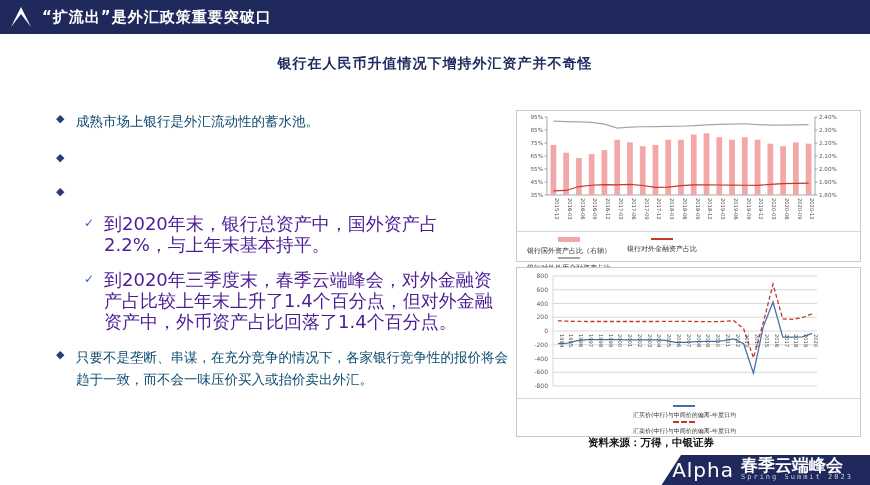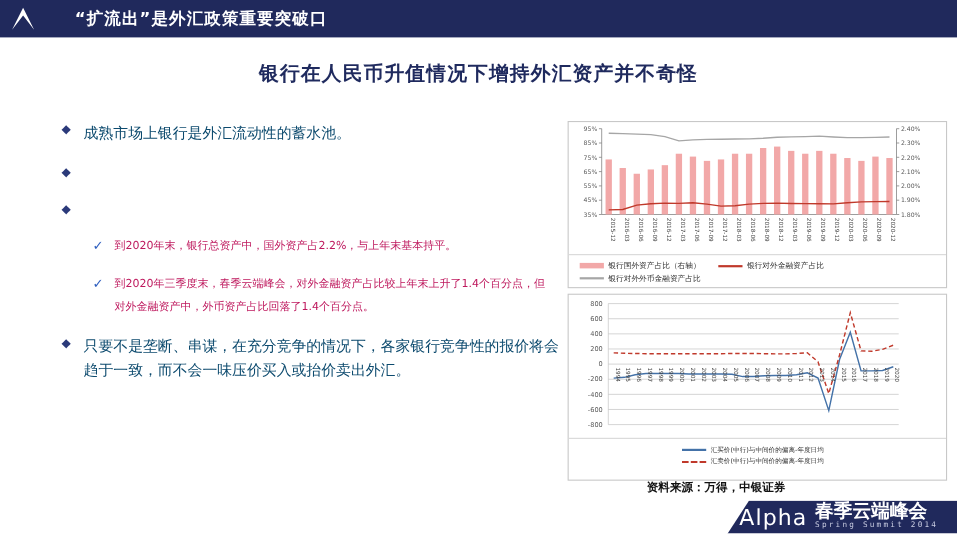--- a/index.html
+++ b/index.html
@@ -6,31 +6,31 @@
   body{
     width:870px;height:485px;overflow:hidden;
     background:#ffffff;
     font-family:"Liberation Sans","DejaVu Sans",sans-serif;
     position:relative;
   }
   
   #header-bar{
     position:absolute;left:0;top:0;width:870px;height:34px;
     background:#20295c;
-    display:flex;align-items:center;gap:26px;
+    display:flex;align-items:center;
   }
   #header-logo{width:42px;height:34px;display:flex;align-items:center;justify-content:center;}
   #header-title{
     color:#ffffff;font-size:15px;font-weight:bold;letter-spacing:1px;
     font-family:"DejaVu Sans","Liberation Sans",sans-serif;
   }
   
   #slide-title{
     position:absolute;left:0;top:55px;width:870px;text-align:center;
-    color:#1f2a5e;font-size:18px;font-weight:bold;letter-spacing:1px;
+    color:#1f2a5e;font-size:14px;font-weight:bold;letter-spacing:1px;
     font-family:"DejaVu Sans","Liberation Sans",sans-serif;
   }
   
   #body-left{
     position:absolute;left:56px;top:110px;width:455px;
     color:#111;
   }
   .bullet-row{display:flex;align-items:flex-start;margin-bottom:17px;}
   .bullet-mark{
     color:#2b3a7a;font-size:11px;line-height:17px;width:20px;flex:none;
@@ -39,39 +39,39 @@
     font-size:13.5px;line-height:22px;color:#0c4a6e;
     font-family:"DejaVu Sans","Liberation Sans",sans-serif;
   }
   .sub-group{margin-left:28px;margin-top:-4px;margin-bottom:12px;}
   .sub-row{display:flex;align-items:flex-start;margin-bottom:14px;}
   .check-mark{
     color:#2f5fbf;font-size:12px;line-height:20px;width:20px;flex:none;
     font-family:"DejaVu Sans",sans-serif;
   }
   .sub-text{
-    font-size:10px;line-height:21px;color:#be185d;width:392px;
+    font-size:18px;line-height:21px;color:#4c1d95;width:392px;
     font-family:"DejaVu Sans","Liberation Sans",sans-serif;
   }
   
   #chart-panel{position:absolute;left:516px;top:110px;width:345px;}
   .chart-box{
     border:1px solid #c8c8c8;background:#ffffff;position:relative;
   }
   #chart1-box{height:150px;}
   #chart2-box{height:168px;margin-top:5px;}
   .chart-svg{display:block;}
   .legend-box{
     border-top:1px solid #d8d8d8;
     padding:3px 6px 3px 10px;
     font-size:7px;color:#333;
     font-family:"DejaVu Sans","Liberation Sans",sans-serif;
   }
   .legend-row{display:flex;align-items:center;gap:4px;margin:1.5px 0;}
-  .legend-item{display:flex;align-items:center;gap:4px;margin-right:12px;}
+  .legend-item{display:flex;align-items:center;gap:4px;margin-right:12px;flex-direction:column;}
   .lg-swatch{display:inline-block;width:22px;height:5px;flex:none;}
   .lg-line{display:inline-block;width:22px;height:0;border-top-width:2px;border-top-style:solid;flex:none;}
   .lg-dash{display:inline-block;width:22px;height:0;border-top:2px dashed #c0392b;flex:none;}
   #chart2-legend{text-align:center;font-size:6px;padding-top:4px;padding-bottom:4px;}
   #chart2-legend .legend-row{justify-content:center;}
   #source-note{
     position:absolute;left:588px;top:436px;
     font-size:10.5px;color:#111;font-weight:bold;
     font-family:"DejaVu Sans","Liberation Sans",sans-serif;
   }
@@ -310,15 +310,15 @@
   </div>
 
 </div>
 
 <div id="source-note">资料来源：万得，中银证券</div>
 
 <div id="footer-logo">
   <span id="alpha-word">Alpha</span>
   <span>
     <div id="summit-cn">春季云端峰会</div>
-    <div id="summit-en">Spring Summit 2014</div>
+    <div id="summit-en">Spring Summit 2023</div>
   </span>
 </div>
 
 </body></html>

